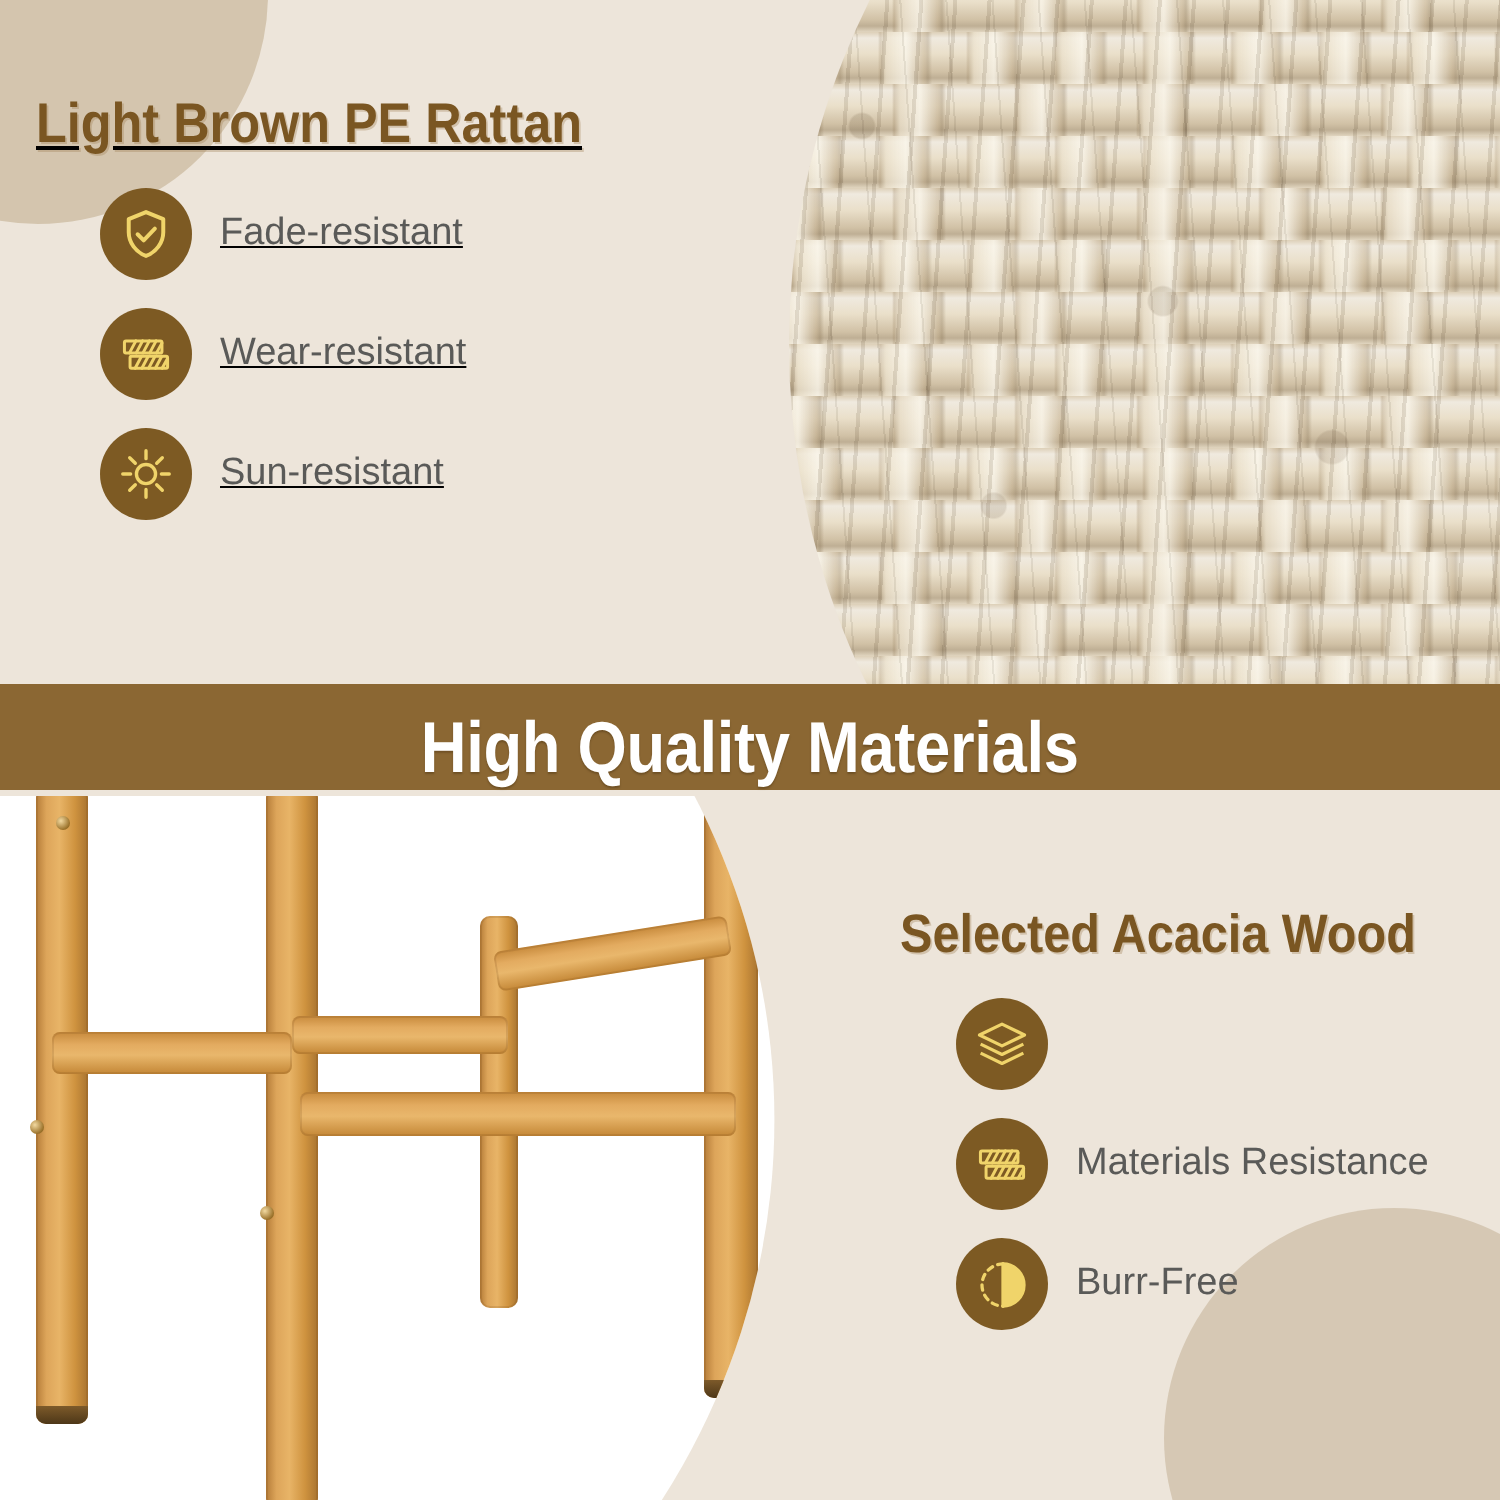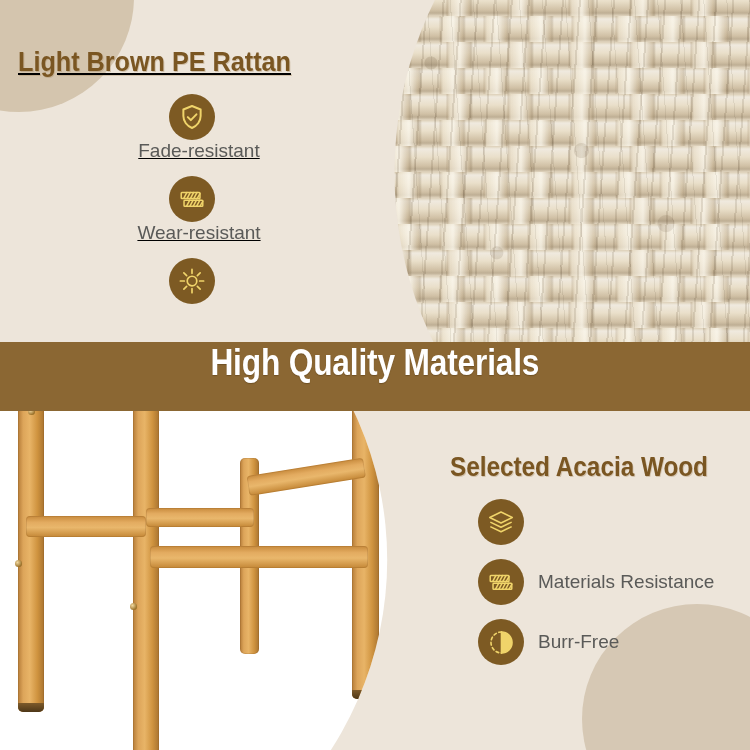--- a/index.html
+++ b/index.html
@@ -116,23 +116,23 @@
     background:radial-gradient(circle at 35% 35%,#f2d9a0,#9a7129 70%,#6f5018);
   }
   .foot{
     position:absolute;width:100%;height:9px;bottom:0;left:0;
     background:linear-gradient(180deg,#7d5a2a,#4d3718);
     border-radius:0 0 5px 5px;
   }
 
   
   .banner{
-    position:absolute;left:0;top:342px;width:750px;height:69px;
+    position:absolute;left:0;top:342px;width:750px;height:53px;
     background:#8b6733;
-    display:flex;align-items:flex-start;justify-content:center;
+    display:flex;align-items:flex-end;justify-content:center;
     z-index:6;
   }
   .banner-title{
     color:#ffffff;
     font-family:"Liberation Sans", sans-serif;
     font-weight:bold;
     font-size:36px;
     letter-spacing:-0.2px;
     transform:scaleX(.88);
     white-space:nowrap;
@@ -155,21 +155,21 @@
     text-shadow:1px 1px 0 rgba(160,130,85,.35);
     margin:0 0 16px 0;
   }
   .panel-bottom .heading{font-size:27px;}
 
   .feat-list{list-style:none;margin:0;padding:0;}
   .feat{
     display:flex;align-items:center;
     margin:0 0 14px 0;
   }
-  .panel-top .feat{margin-left:32px;flex-direction:column;}
+  .panel-top .feat{margin-left:32px;}
   .panel-bottom .feat{margin-left:28px;}
   .feat:last-child{margin-bottom:0;}
 
   .badge{
     width:46px;height:46px;border-radius:50%;
     background:#7d5a23;
     flex:0 0 46px;
     display:flex;align-items:center;justify-content:center;
     margin-right:14px;
   }
@@ -248,20 +248,21 @@
         <span class="feat-label">Wear-resistant</span>
       </li>
 
       <li class="feat">
         <span class="badge">
           <svg width="30" height="30" viewBox="0 0 32 32" fill="none" stroke="#f0d46a" stroke-width="1.8" stroke-linecap="round">
             <circle cx="16" cy="16" r="5.1"></circle>
             <path d="M16 3.6v4.2M16 24.2v4.2M3.6 16h4.2M24.2 16h4.2M7.3 7.3l3 3M21.7 21.7l3 3M24.7 7.3l-3 3M10.3 21.7l-3 3"></path>
           </svg>
         </span>
+        <span class="feat-label">Sun-resistant</span>
       </li>
 
     </ul>
   </div>
 
   <div class="panel panel-bottom">
     <h2 class="heading">Selected Acacia Wood</h2>
     <ul class="feat-list">
 
       <li class="feat">

